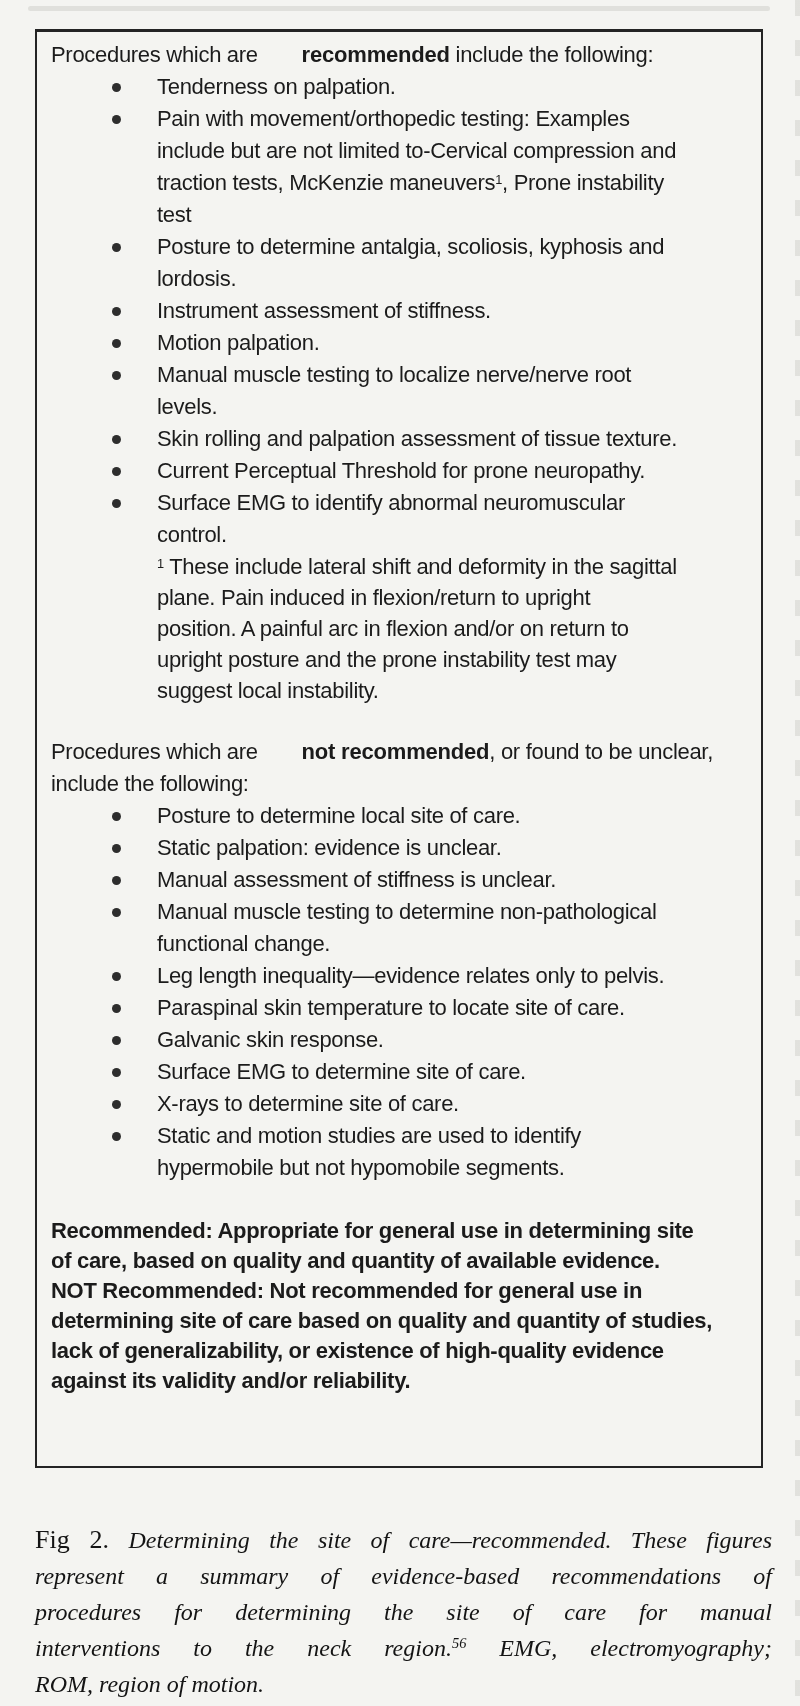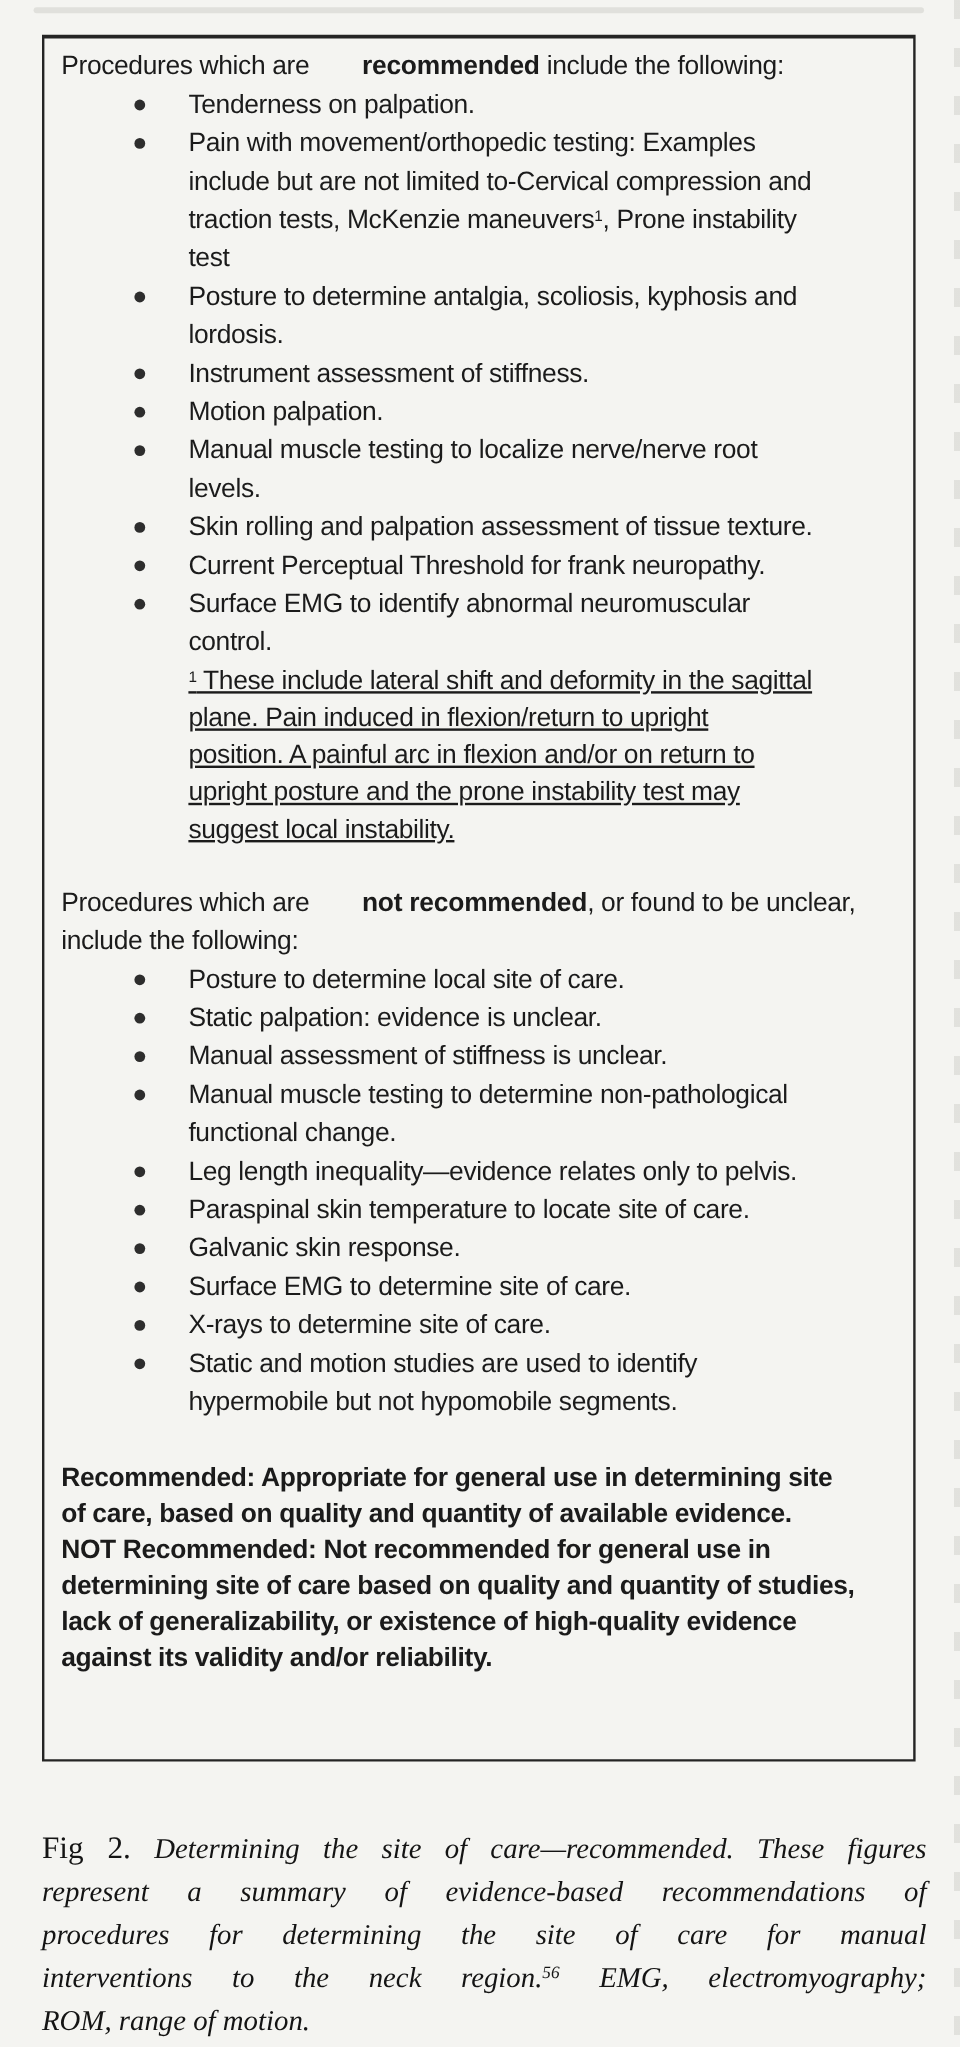--- a/index.html
+++ b/index.html
@@ -30,21 +30,21 @@
   .blist li{
     position:relative;padding-left:106px;
     font-size:22px;line-height:32px;letter-spacing:-0.3px;white-space:pre;
   }
   .blist li::before{
     content:"";position:absolute;left:61px;top:12px;
     width:9px;height:9px;border-radius:50%;background:#2d2d2d;
   }
   .footnote{
     padding-left:106px;font-size:22px;line-height:31px;
-    letter-spacing:-0.3px;white-space:pre;text-decoration:underline;
+    letter-spacing:-0.3px;white-space:pre;
   }
   .sup{font-size:58%;position:relative;top:-0.5em;line-height:0;}
   .section-gap{margin-top:30px;}
   .legend{margin-top:32px;}
   .legend p{margin:0;font-size:22px;line-height:30px;letter-spacing:-0.3px;white-space:pre;font-weight:bold;}
 
   
   .caption{
     position:absolute;left:35px;top:1522px;width:737px;
     font-family:"Liberation Serif",serif;font-style:italic;
@@ -71,21 +71,21 @@
 include but are not limited to-Cervical compression and
 traction tests, McKenzie maneuvers</span><span class="sup">1</span><span>, Prone instability
 test</span></li>
     <li><span>Posture to determine antalgia, scoliosis, kyphosis and
 lordosis.</span></li>
     <li><span>Instrument assessment of stiffness.</span></li>
     <li><span>Motion palpation.</span></li>
     <li><span>Manual muscle testing to localize nerve/nerve root
 levels.</span></li>
     <li><span>Skin rolling and palpation assessment of tissue texture.</span></li>
-    <li><span>Current Perceptual Threshold for frank neuropathy.</span></li>
+    <li><span>Current Perceptual Threshold for prone neuropathy.</span></li>
     <li><span>Surface EMG to identify abnormal neuromuscular
 control.</span></li>
   </ul>
 
   <div class="footnote"><span class="sup">1</span><span> These include lateral shift and deformity in the sagittal
 plane. Pain induced in flexion/return to upright
 position. A painful arc in flexion and/or on return to
 upright posture and the prone instability test may
 suggest local instability.</span></div>
 
@@ -116,14 +116,14 @@
 against its validity and/or reliability.</span></p>
   </div>
 
 </div>
 
 <div class="caption">
   <div class="cap-line"><b class="fig-label">Fig 2.</b> <span>Determining the site of care—recommended. These figures</span></div>
   <div class="cap-line">represent a summary of evidence-based recommendations of</div>
   <div class="cap-line">procedures for determining the site of care for manual</div>
   <div class="cap-line"><span>interventions to the neck region.</span><span class="cap-sup">56</span> <span>EMG, electromyography;</span></div>
-  <div class="cap-line last">ROM, range of motion.</div>
+  <div class="cap-line last">ROM, region of motion.</div>
 </div>
 
 </body></html>

